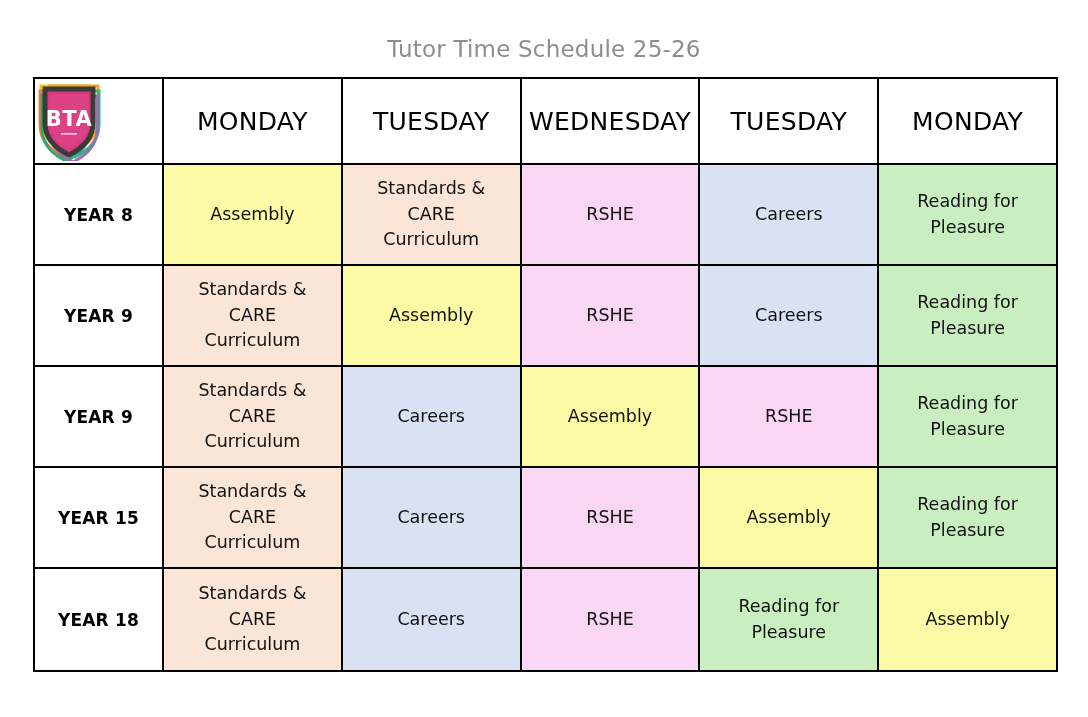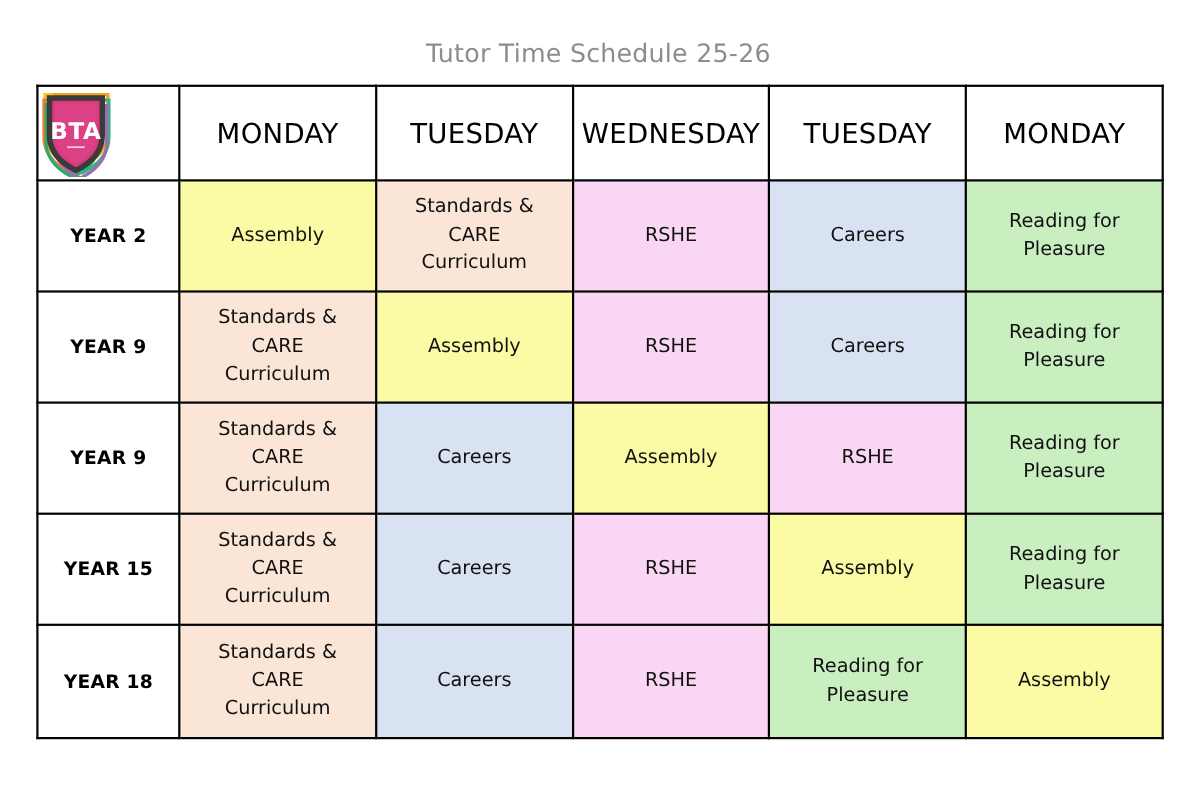--- a/index.html
+++ b/index.html
@@ -145,21 +145,21 @@
         <th class="day-head">TUESDAY</th>
         <th class="day-head">WEDNESDAY</th>
         <th class="day-head">TUESDAY</th>
         <th class="day-head">MONDAY</th>
       </tr>
     </thead>
 
     <tbody id="schedule-body">
 
     <tr class="year-row">
-          <td class="year-cell">YEAR 2</td>
+          <td class="year-cell">YEAR 8</td>
           <td class="subject-cell align-middle" style="background: rgb(251, 251, 166);">
             <span class="txt">Assembly</span>
           </td>
           <td class="subject-cell align-top" style="background: rgb(251, 229, 214);">
             <span class="txt">Standards &amp;</span>
             <span class="txt">CARE</span>
             <span class="txt">Curriculum</span>
           </td>
           <td class="subject-cell align-middle" style="background: rgb(249, 215, 244);">
             <span class="txt">RSHE</span>

